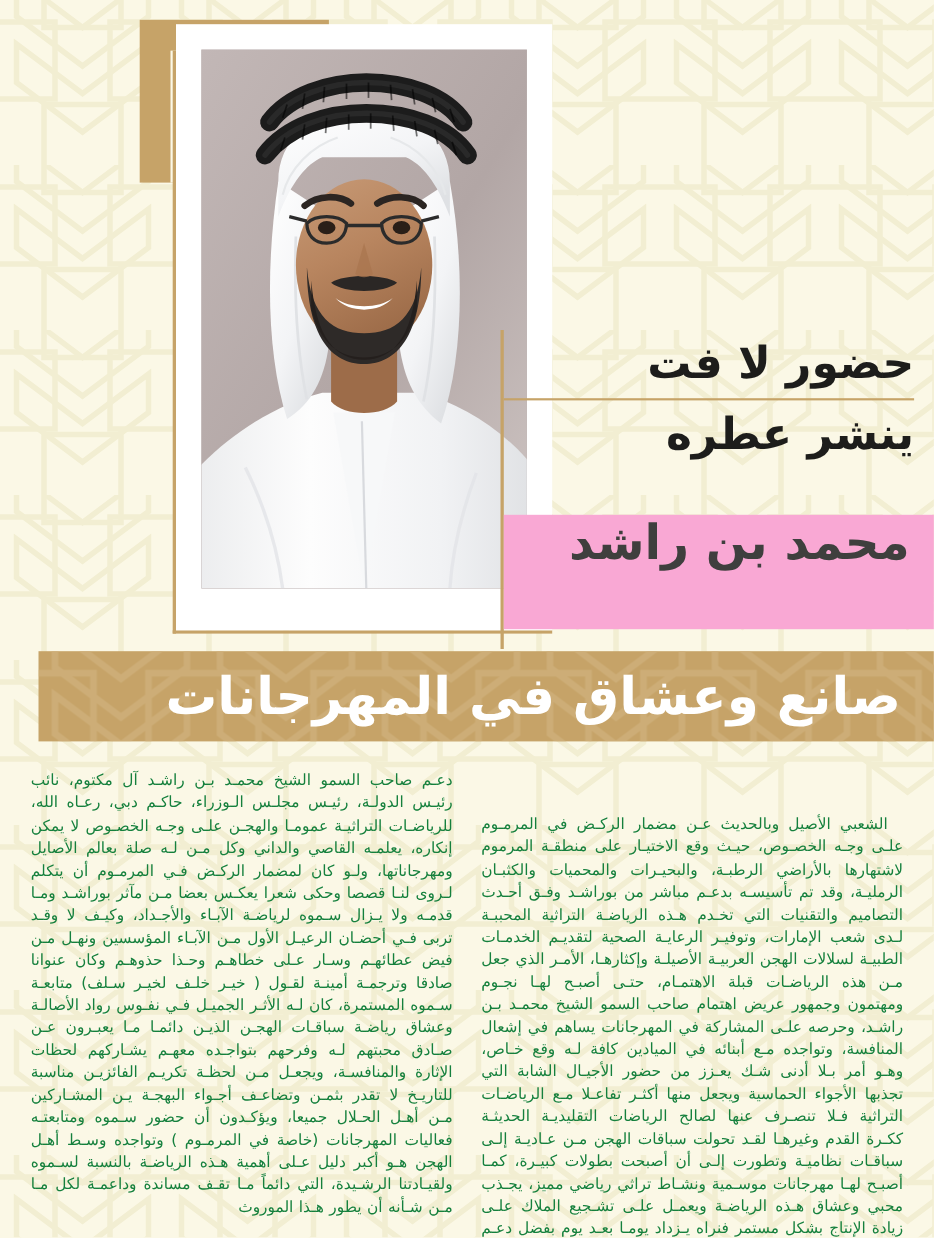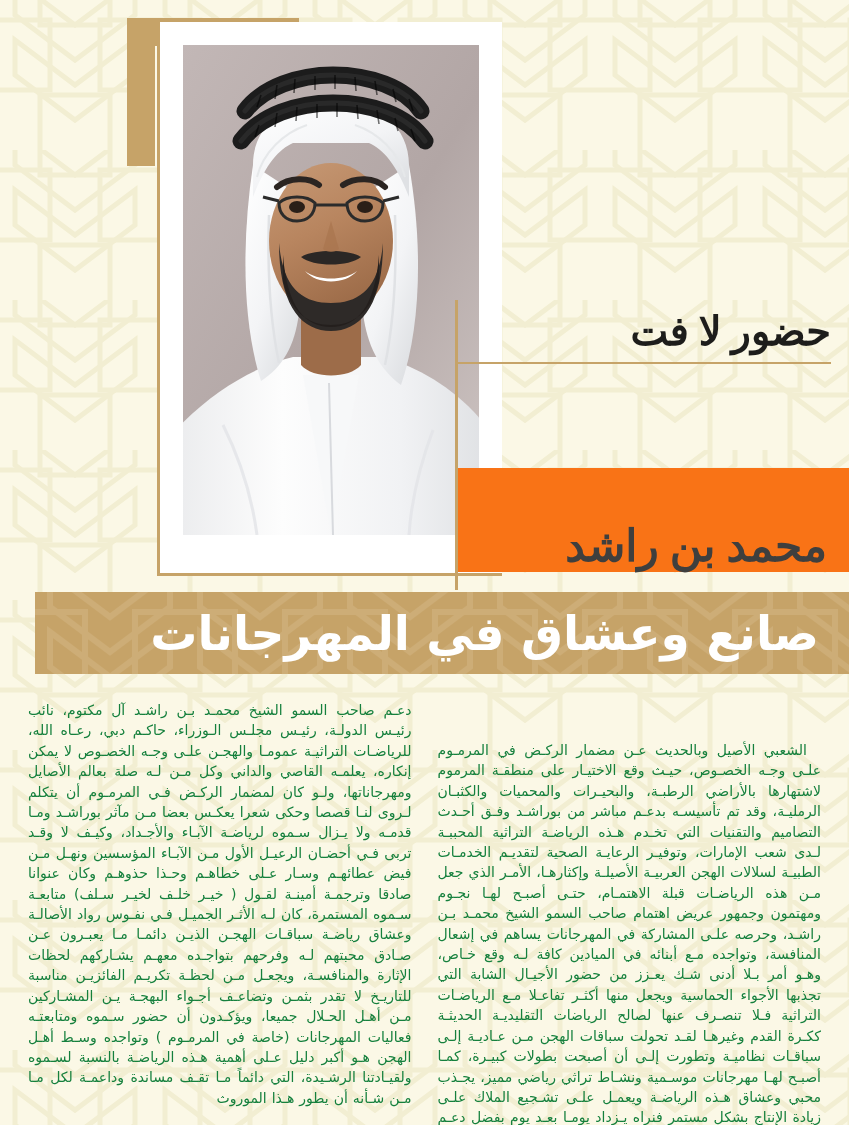--- a/index.html
+++ b/index.html
@@ -23,21 +23,20 @@
     z-index: 0;
     opacity: 1;
   }
 
   
   .hero {
     position: relative;
     width: 754px;
     height: 590px;
     z-index: 1;
-    font-family: Liberation Serif, serif;
   }
 
   
   .photo-bracket {
     position: absolute;
     left: 32px;
     top: 18px;
     width: 172px;
     height: 148px;
     background: #c9a straight;
@@ -135,23 +134,23 @@
     margin: 0;
   }
 
   
   .name-band {
     position: absolute;
     left: 3px;
     right: 0;
     top: 168px;
     height: 104px;
-    background: #f97316;
+    background: #f9a8d4;
     display: flex;
-    align-items: flex-end;
+    align-items: flex-start;
     justify-content: flex-start;
     padding-right: 22px;
     box-sizing: border-box;
   }
   .name-band-text {
     font-size: 44px;
     font-weight: bold;
     color: #3f3f3e;
     white-space: nowrap;
   }
@@ -345,20 +344,21 @@
       </g>
     </svg>
   </div>
 
   <div class="headline-block">
     <div class="headline-border"></div>
 
     <div class="headline-lines">
       <div class="headline-line">حضور لا فت</div>
       <div class="headline-divider"></div>
+      <div class="headline-line">ينشر عطره</div>
     </div>
 
     <div class="name-band">
       <span class="name-band-text">محمد بن راشد</span>
     </div>
   </div>
 </div>
 
 <div class="main-banner">
   <svg class="main-banner-pattern" width="814" height="82" viewBox="0 0 814 82" xmlns="http://www.w3.org/2000/svg" aria-hidden="true">

